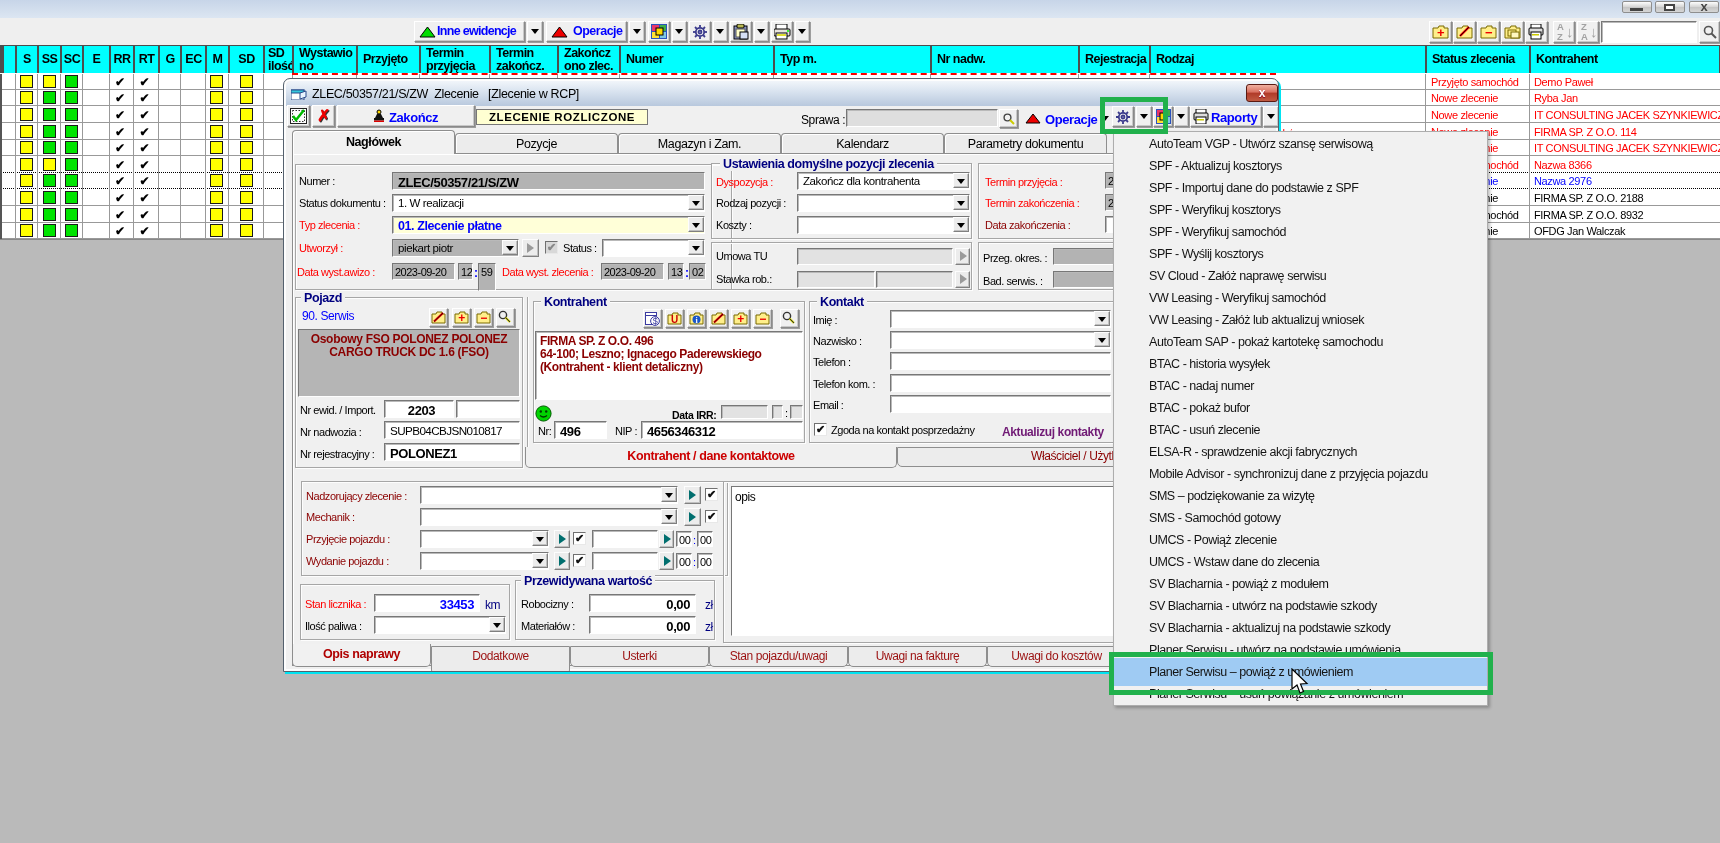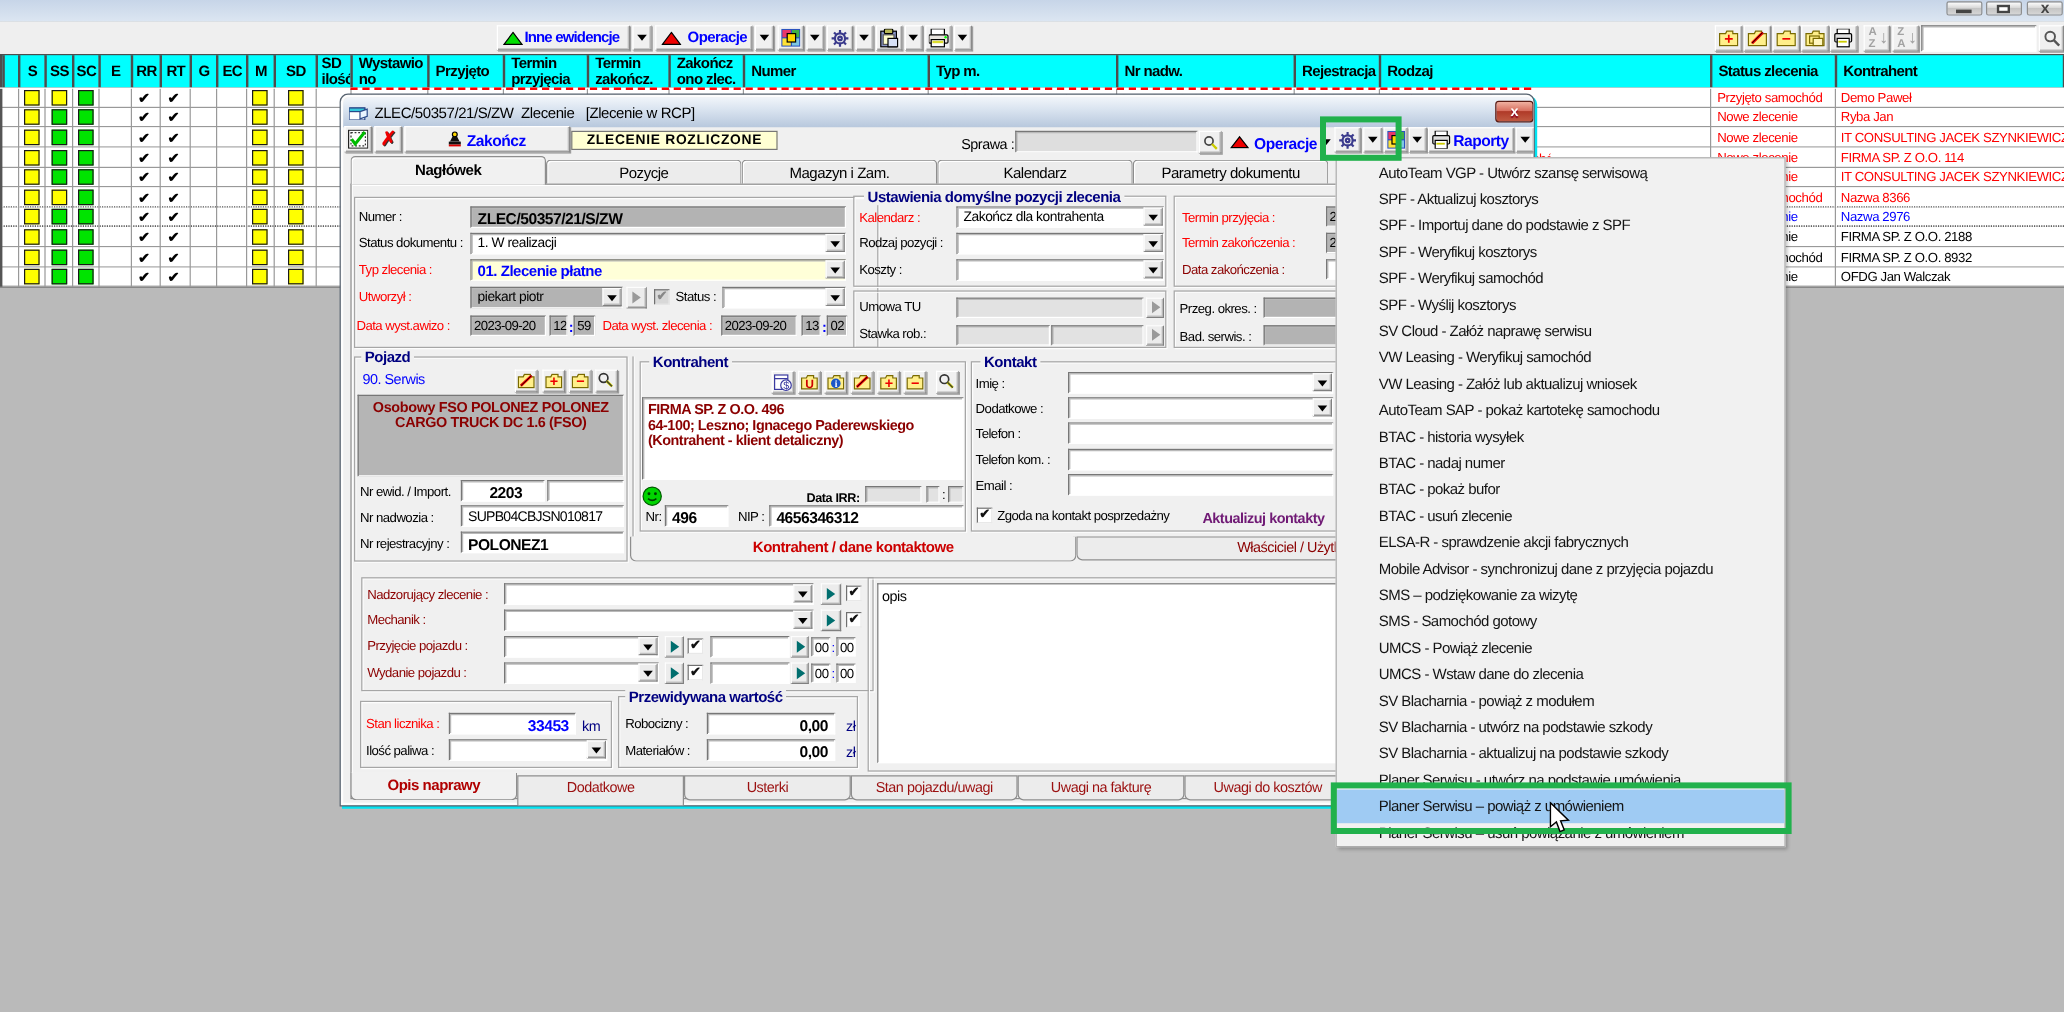--- a/index.html
+++ b/index.html
@@ -428,29 +428,29 @@
 <div class="ta" style="left:243px;top:164px;border-left-color:#9a9a9a"></div>
 <div class="cb" style="left:261px;top:162px;background:#d8d8d8;color:#888;">✔</div>
 <div class="lbl" style="left:279px;top:163px;font-size:11px;">Status :</div>
 <div class="inp" style="left:318px;top:160px;width:103px;height:18px;"><span style=""></span></div>
 <div class="dab" style="left:404px;top:161px;width:16px;height:15px;"></div>
 <div class="da" style="left:408px;top:167px"></div>
 <div class="lbl red" style="left:13px;top:187px;font-size:11px;">Data wyst.awizo :</div>
 <div class="inp ginp" style="left:108px;top:184px;width:63px;height:17px;padding-left:2px;font-size:11px;letter-spacing:-0.5px;">2023-09-20</div>
 <div class="inp ginp" style="left:174px;top:184px;width:15px;height:17px;padding-left:2px;font-size:11px;">12</div>
 <div class="a" style="left:190px;top:187px;color:#00f;font-weight:bold">:</div>
-<div class="inp ginp" style="left:194px;top:184px;width:18px;height:17px;padding-left:2px;font-size:11px;">59</div>
+<div class="inp ginp" style="left:194px;top:184px;width:18px;height:28px;padding-left:2px;font-size:11px;">59</div>
 <div class="lbl red" style="left:218px;top:187px;font-size:11px;">Data wyst. zlecenia :</div>
 <div class="inp ginp" style="left:317px;top:184px;width:63px;height:17px;padding-left:2px;font-size:11px;letter-spacing:-0.5px;">2023-09-20</div>
 <div class="inp ginp" style="left:384px;top:184px;width:16px;height:17px;padding-left:2px;font-size:11px;">13</div>
 <div class="a" style="left:401px;top:187px;color:#00f;font-weight:bold">:</div>
 <div class="inp ginp" style="left:405px;top:184px;width:17px;height:17px;padding-left:2px;font-size:11px;">02</div>
 <div class="gb" style="left:427px;top:84px;width:261px;height:76px;"></div>
 <div class="gt" style="left:436px;top:78px;">Ustawienia domyślne pozycji zlecenia</div>
-<div class="lbl red" style="left:432px;top:97px;font-size:11px;">Kalendarz :</div>
+<div class="lbl red" style="left:432px;top:97px;font-size:11px;">Dyspozycja :</div>
 <div class="inp" style="left:513px;top:93px;width:173px;height:18px;"><span style="">Zakończ dla kontrahenta</span></div>
 <div class="dab" style="left:669px;top:94px;width:16px;height:15px;"></div>
 <div class="da" style="left:673px;top:100px"></div>
 <div class="lbl" style="left:432px;top:118px;font-size:11px;">Rodzaj pozycji :</div>
 <div class="inp" style="left:513px;top:115px;width:173px;height:18px;"><span style=""></span></div>
 <div class="dab" style="left:669px;top:116px;width:16px;height:15px;"></div>
 <div class="da" style="left:673px;top:122px"></div>
 <div class="lbl" style="left:432px;top:140px;font-size:11px;">Koszty :</div>
 <div class="inp" style="left:513px;top:137px;width:173px;height:18px;"><span style=""></span></div>
 <div class="dab" style="left:669px;top:138px;width:16px;height:15px;"></div>
@@ -566,21 +566,21 @@
 <div class="inp dinp" style="left:488px;top:326px;width:11px;height:14px;padding:0;"></div>
 <div class="a" style="left:501px;top:328px;font-size:11px;">:</div>
 <div class="inp dinp" style="left:506px;top:326px;width:13px;height:14px;padding:0;"></div>
 <div class="lbl" style="left:254px;top:346px;font-size:11px;">Nr:</div>
 <div class="inp" style="left:270px;top:342px;width:53px;height:18px;"><span style="font-weight:bold;font-size:13px">496</span></div>
 <div class="lbl" style="left:331px;top:346px;font-size:11px;">NIP :</div>
 <div class="inp" style="left:357px;top:342px;width:162px;height:18px;"><span style="font-weight:bold;font-size:13px">4656346312</span></div>
 <div class="gb" style="left:525px;top:222px;width:464px;height:142px;"></div>
 <div class="gt" style="left:533px;top:216px;">Kontakt</div>
 <div class="lbl" style="left:529px;top:235px;font-size:11px;">Imię :</div>
-<div class="lbl" style="left:529px;top:256px;font-size:11px;">Dodatkowe :</div>
+<div class="lbl" style="left:529px;top:256px;font-size:11px;">Nazwisko :</div>
 <div class="lbl" style="left:529px;top:277px;font-size:11px;">Telefon :</div>
 <div class="lbl" style="left:529px;top:299px;font-size:11px;">Telefon kom. :</div>
 <div class="lbl" style="left:529px;top:320px;font-size:11px;">Email :</div>
 <div class="inp" style="left:606px;top:231px;width:221px;height:18px;"><span style=""></span></div>
 <div class="dab" style="left:810px;top:232px;width:16px;height:15px;"></div>
 <div class="da" style="left:814px;top:238px"></div>
 <div class="inp" style="left:606px;top:252px;width:221px;height:18px;"><span style=""></span></div>
 <div class="dab" style="left:810px;top:253px;width:16px;height:15px;"></div>
 <div class="da" style="left:814px;top:259px"></div>
 <div class="inp" style="left:606px;top:273px;width:221px;height:18px;"></div>

